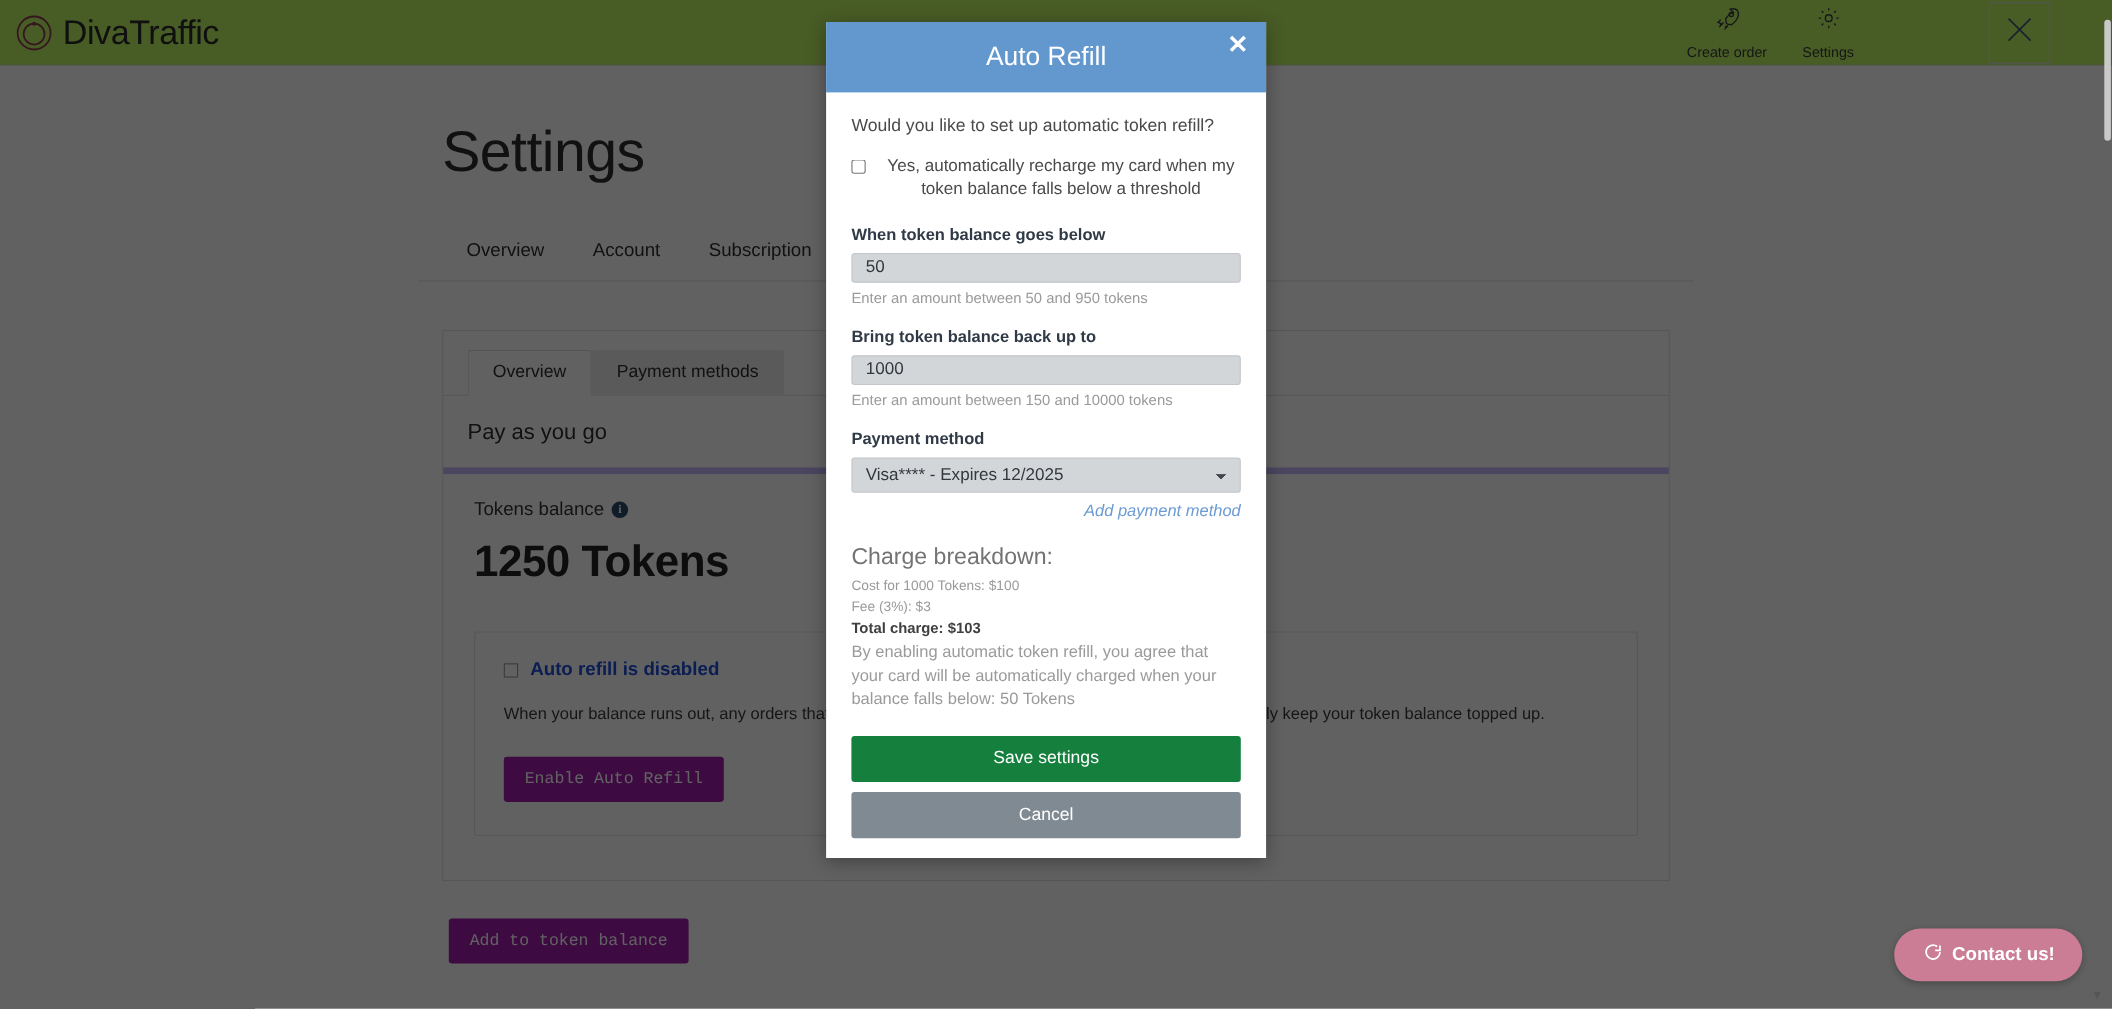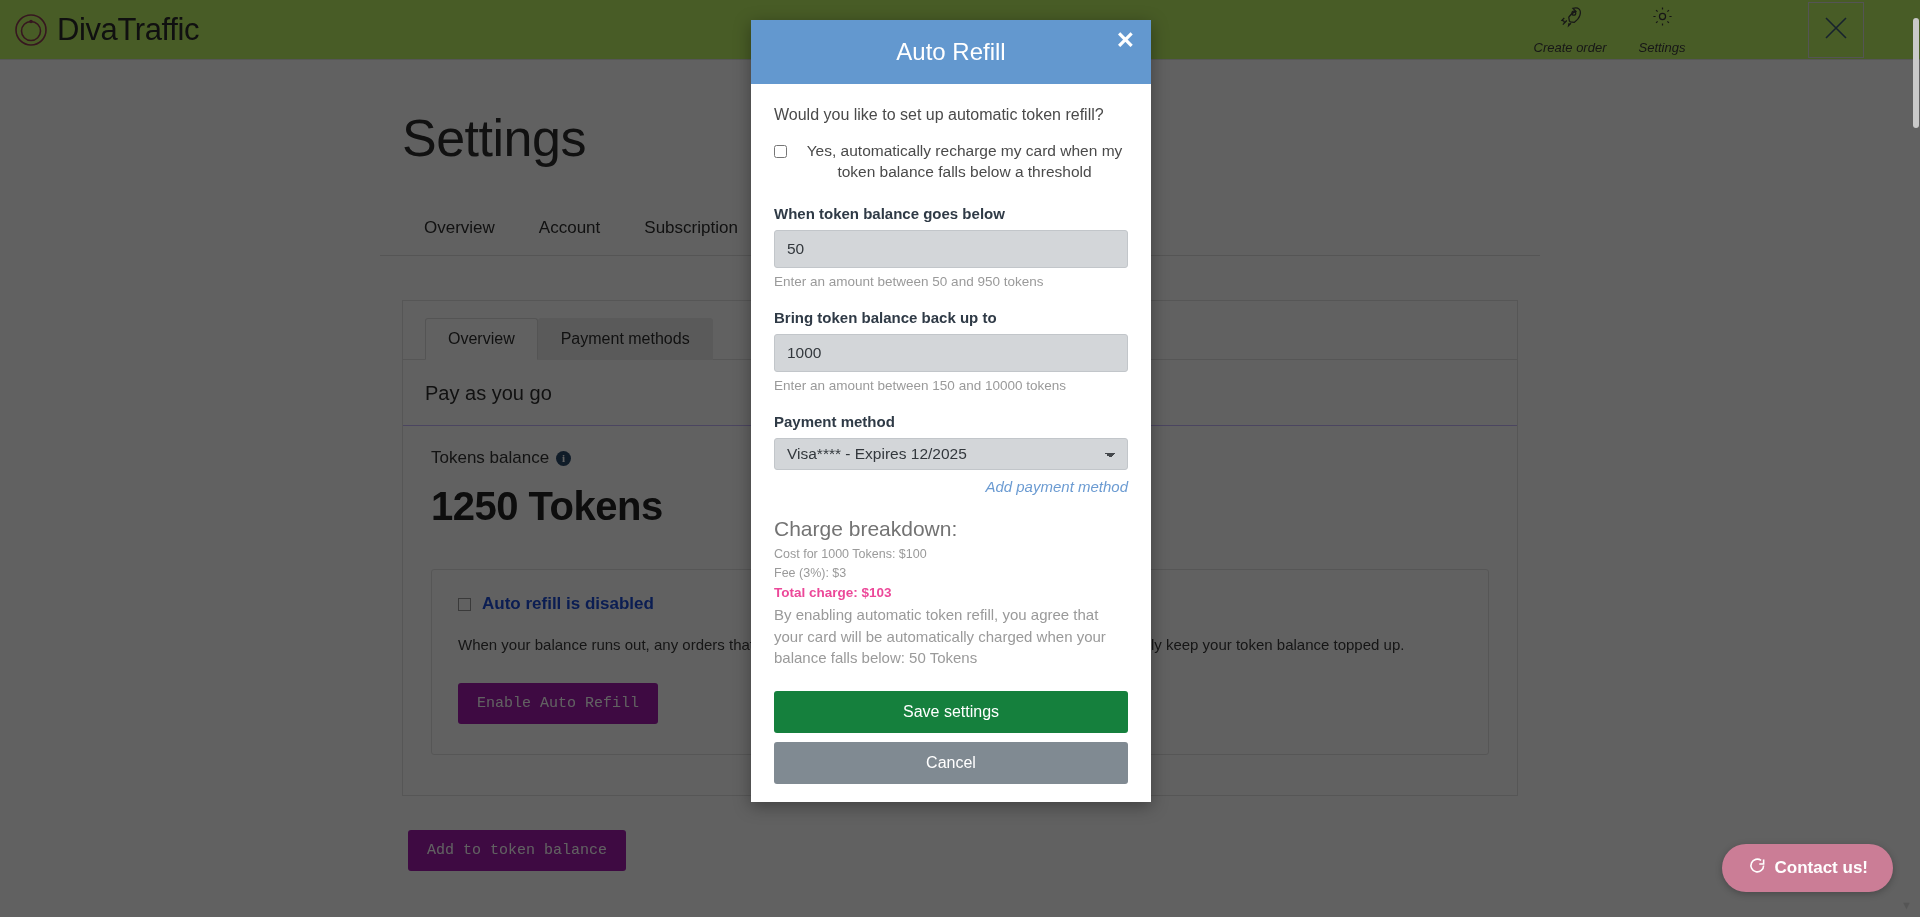--- a/index.html
+++ b/index.html
@@ -44,21 +44,20 @@
   }
   .top-action {
     width: 92px;
     display: flex;
     flex-direction: column;
     align-items: center;
     justify-content: space-between;
     gap: 12px;
     color: #3c3c3c;
     cursor: pointer;
-    font-style: italic;
   }
   .top-action svg { display: block; }
   .top-action .lbl { font-size: 13px; color: #3d3d3d; }
 
   .close-box {
     width: 56px; height: 56px;
     margin-left: 100px; margin-right: 56px;
     border: 1px solid #dcdcdc;
     display: flex; align-items: center; justify-content: center;
     cursor: pointer;
@@ -122,21 +121,21 @@
     background: #ffffff;
     border-color: #dcdcdc;
     border-bottom: 1px solid #ffffff;
   }
   .tabs-sub .stab.inactive-filled { background: #ececec; }
 
   .section-head {
     font-size: 20px;
     color: #2f2f2f;
     padding: 22px 22px 20px 22px;
-    border-bottom: 1px solid #c4b5fd;
+    border-bottom: 6px solid #c4b5fd;
   }
 
   .section-body { padding: 22px 28px 40px 28px; }
 
   .balance-label {
     font-size: 17px; color: #333;
     display: flex; align-items: center; gap: 7px;
   }
   .info-dot {
     width: 15px; height: 15px; border-radius: 50%;
@@ -230,21 +229,21 @@
 
   .fld-label {
     font-size: 15px; font-weight: bold; color: #2f3a46;
     margin-bottom: 8px;
   }
   .fld-input {
     width: 100%;
     background: #d3d6d9;
     border: 1px solid #c2c6ca;
     border-radius: 3px;
-    height: 38px;
+    height: 27px;
     padding: 0 12px;
     font-size: 15.5px;
     color: #33383d;
     font-family: "Liberation Sans", sans-serif;
   }
   .fld-help {
     font-size: 13.5px; color: #9a9a9a;
     margin: 6px 0 20px 0;
   }
   select.fld-input {
@@ -259,21 +258,21 @@
   }
   .add-pay {
     display: block; text-align: right;
     color: #6b9bd2; font-size: 15px;
     margin: 8px 0 22px 0;
     text-decoration: none; cursor: pointer; font-style: italic;
   }
 
   .cb-title { font-size: 21px; font-weight: normal; color: #737373; margin-bottom: 6px; }
   .cb-line { font-size: 12.5px; color: #9a9a9a; margin-bottom: 5px; }
-  .cb-total { font-size: 13.5px; font-weight: bold; color: #ec4899; margin-bottom: 4px; }
+  .cb-total { font-size: 13.5px; font-weight: bold; color: #404040; margin-bottom: 4px; }
   .cb-note { font-size: 15px; color: #9a9a9a; line-height: 1.45; }
 
   .modal-btn {
     display: block; width: 100%;
     border: none; border-radius: 3px;
     font-size: 16px; color: #fff;
     padding: 12px 0;
     cursor: pointer;
     font-family: "Liberation Sans", sans-serif;
   }

